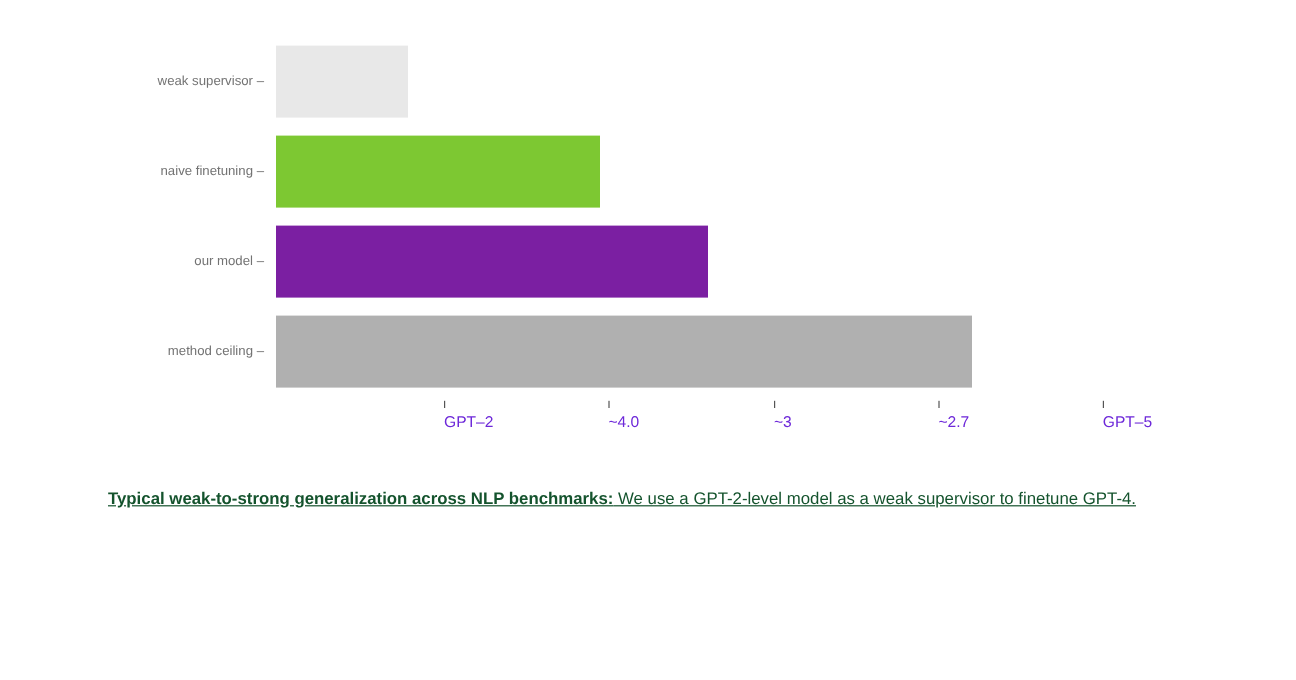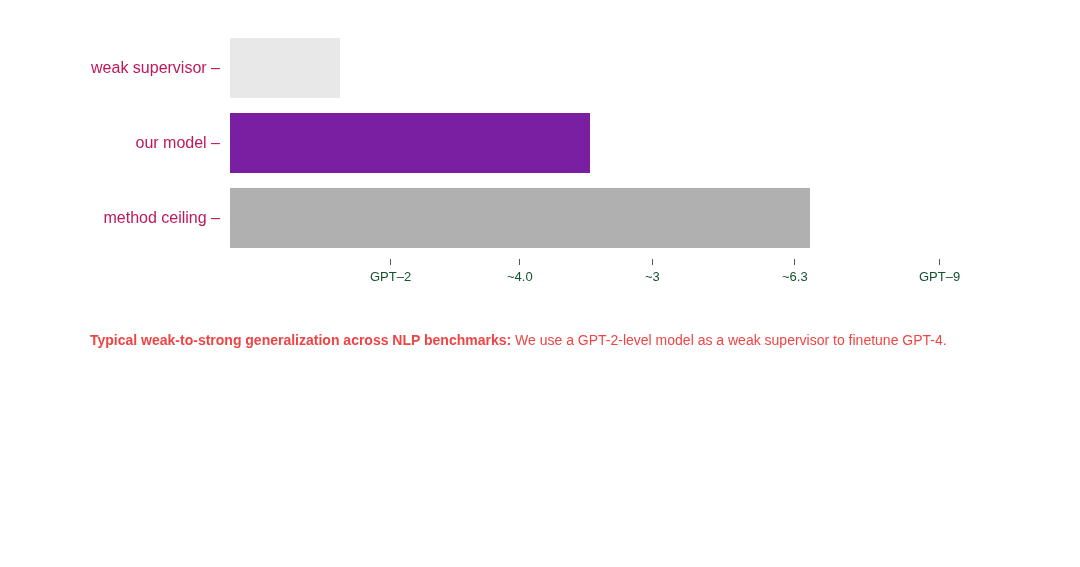--- a/index.html
+++ b/index.html
@@ -33,22 +33,22 @@
       display: flex;
       align-items: center;
       height: 75px;
       position: relative;
     }
 
     .bar-label {
       position: absolute;
       left: -10px;
       transform: translateX(-100%);
-      font-size: 16px;
-      color: #be185d;
+      font-size: 11px;
+      color: #737373;
       white-space: nowrap;
       display: flex;
       align-items: center;
       gap: 4px;
     }
 
     .bar {
       height: 60px;
       display: block;
     }
@@ -64,54 +64,59 @@
       display: flex;
       width: 100%;
       position: relative;
       height: 30px;
     }
 
     .x-tick {
       position: absolute;
       display: flex;
       flex-direction: column;
-      align-items: center;
+      align-items: flex-start;
       font-size: 13px;
-      color: #14532d;
+      color: #6d28d9;
     }
 
     .x-tick-line {
       width: 1px;
       height: 6px;
       background: #555;
       margin-bottom: 4px;
     }
 
     .caption-area {
       width: 900px;
       margin-top: 40px;
       font-size: 14px;
-      color: #ef4444;
+      color: #14532d;
       line-height: 1.6;
+      text-decoration: underline;
     }
 
     .caption-bold {
       font-weight: bold;
     }
   </style>
 </head>
 <body>
 
 <div class="chart-container">
   <div class="chart-area">
 
     <div id="bars-container">
         <div class="bar-row">
           <div class="bar-label">weak supervisor –</div>
           <div class="bar" style="background-color: rgb(232, 232, 232); width: 110px;"></div>
+        </div>
+        <div class="bar-row">
+          <div class="bar-label">naive finetuning –</div>
+          <div class="bar" style="background-color: rgb(125, 200, 50); width: 270px;"></div>
         </div>
         <div class="bar-row">
           <div class="bar-label">our model –</div>
           <div class="bar" style="background-color: rgb(123, 31, 162); width: 360px;"></div>
         </div>
         <div class="bar-row">
           <div class="bar-label">method ceiling –</div>
           <div class="bar" style="background-color: rgb(176, 176, 176); width: 580px;"></div>
         </div>
       </div>
@@ -125,25 +130,25 @@
           <div class="x-tick" style="left: 137px;">
             <div class="x-tick-line"></div>
             <span>~4.0</span>
           </div>
           <div class="x-tick" style="left: 275px;">
             <div class="x-tick-line"></div>
             <span>~3</span>
           </div>
           <div class="x-tick" style="left: 412px;">
             <div class="x-tick-line"></div>
-            <span>~6.3</span>
+            <span>~2.7</span>
           </div>
           <div class="x-tick" style="left: 549px;">
             <div class="x-tick-line"></div>
-            <span>GPT–9</span>
+            <span>GPT–5</span>
           </div>
         </div>
     </div>
   </div>
 
   <div class="caption-area">
     <span class="caption-bold">Typical weak-to-strong generalization across NLP benchmarks:</span><span> We use a GPT-2-level model as a weak supervisor to finetune GPT-4.</span>
   </div>
 </div>
 

